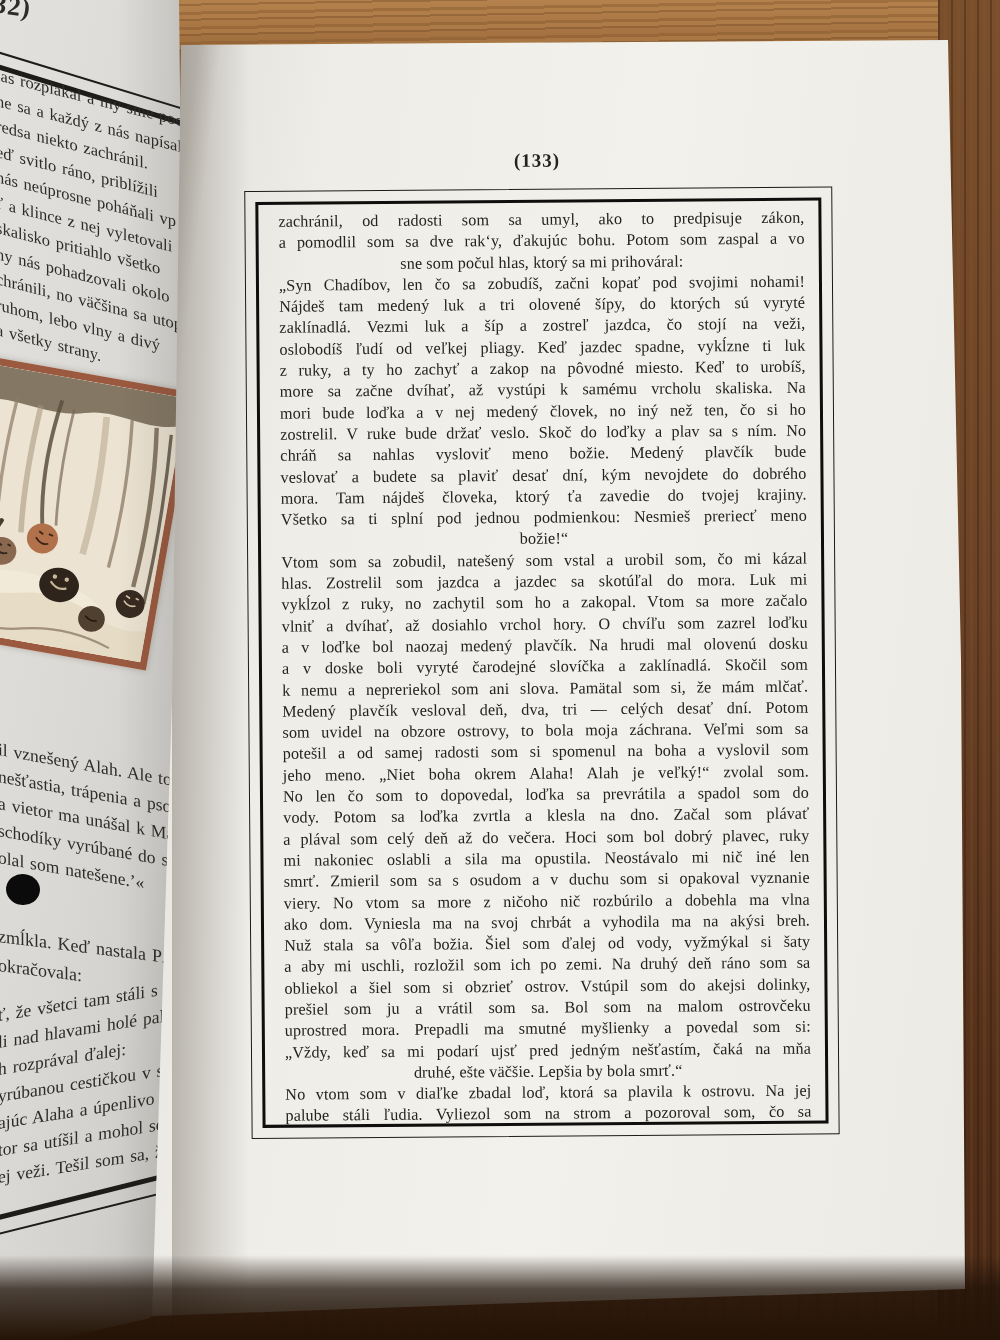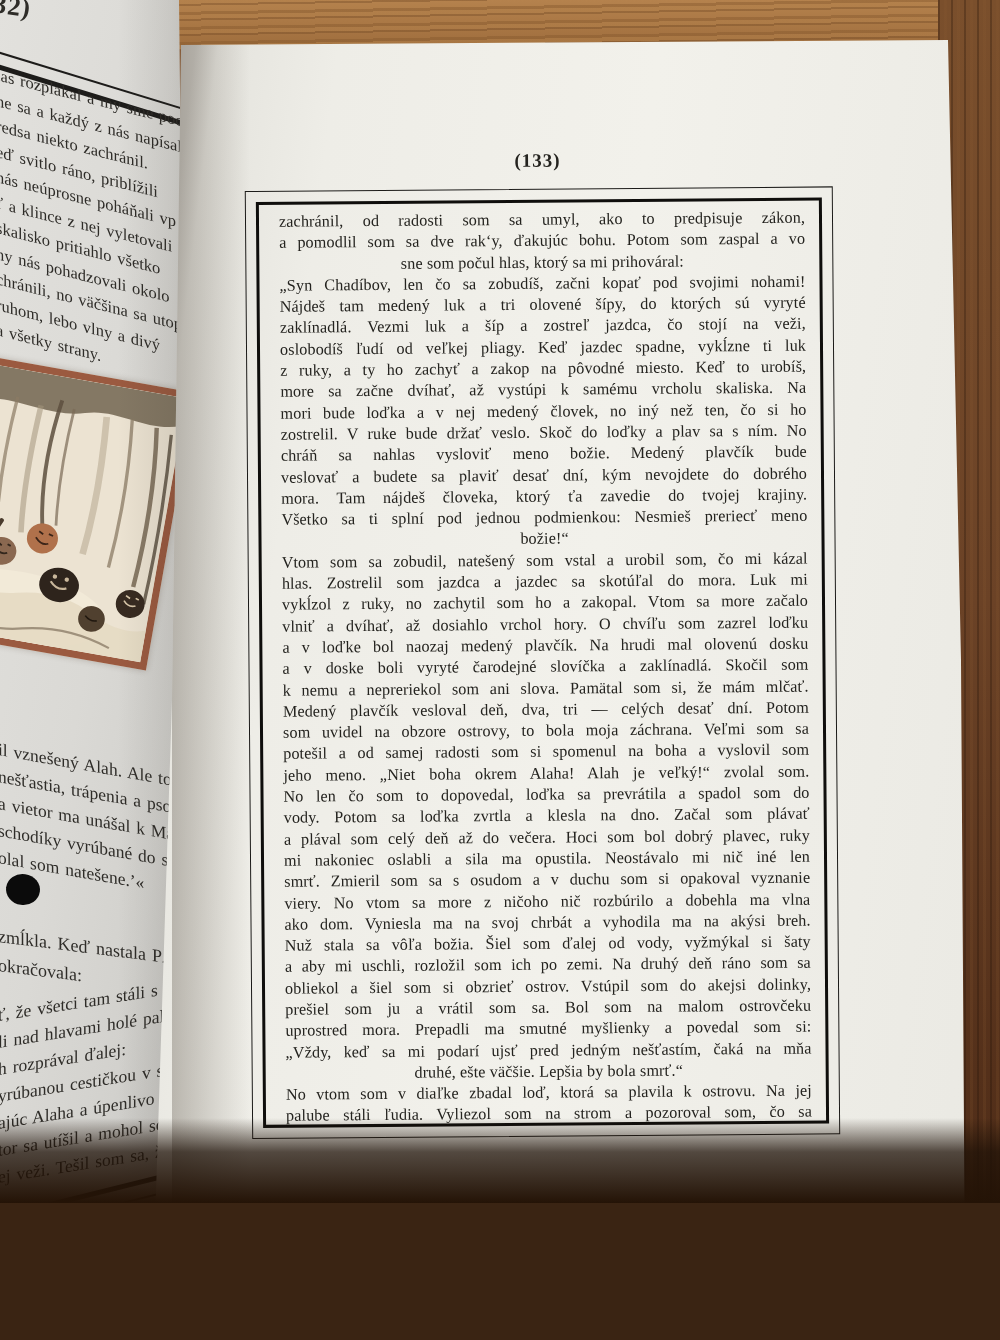--- a/index.html
+++ b/index.html
@@ -1,17 +1,17 @@
 <!DOCTYPE html>
 <html><head>
 <meta charset="utf-8">
 <style>
   html,body { margin:0; padding:0; background:#3a2413; }
   #stage {
-    position:relative; width:1000px; height:1203px; overflow:hidden;
+    position:relative; width:1000px; height:1340px; overflow:hidden;
     font-family:"Liberation Serif","DejaVu Serif",serif;
   }
 
   
   .wood-base { position:absolute; inset:0;
     background:linear-gradient(115deg,#8a5a31 0%,#76492a 35%,#6a4124 60%,#5d3a1f 100%); }
   .wood-grain { position:absolute; inset:0; opacity:.55;
     background:repeating-linear-gradient(90deg, rgba(46,26,11,.35) 0 2px, rgba(0,0,0,0) 2px 7px,
       rgba(120,78,40,.28) 7px 10px, rgba(0,0,0,0) 10px 19px); }
   .wood-top { position:absolute; left:0; top:0; width:1000px; height:50px;

